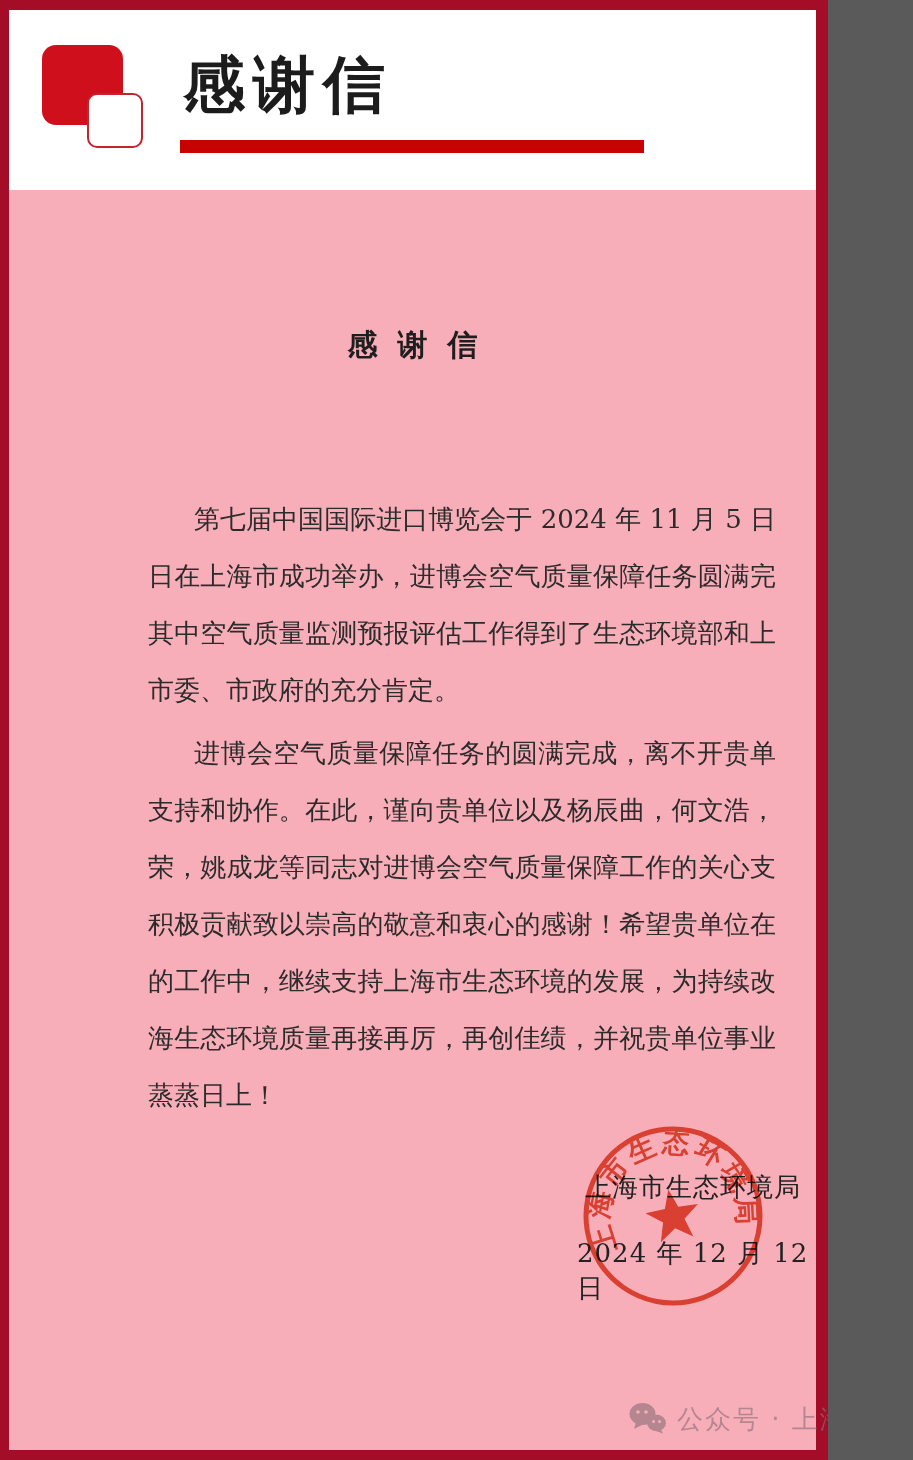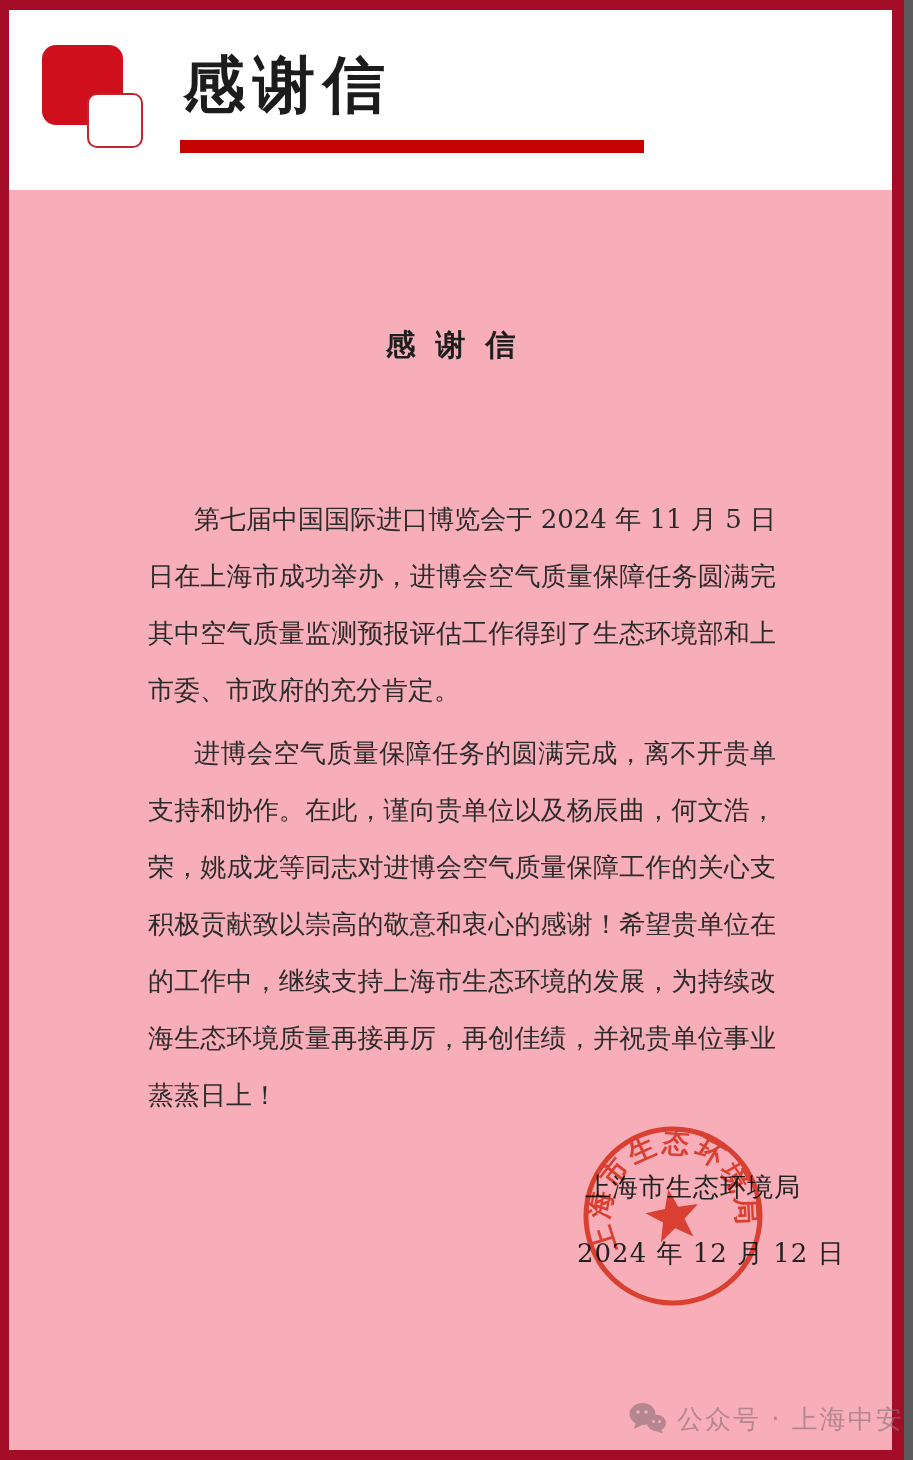--- a/index.html
+++ b/index.html
@@ -1,20 +1,20 @@
 <!DOCTYPE html>
 <html><head>
 <meta charset="utf-8">
 <style>
   html, body { margin: 0; padding: 0; background: #5a5a5a; }
   * { box-sizing: border-box; }
 
   .page {
     position: relative;
-    width: 904px;
+    width: 828px;
     height: 1460px;
     background: #a30d28;           
     overflow: hidden;
     font-family: "DejaVu Serif", "Liberation Serif", serif;
   }
 
   
   .header {
     position: absolute;
     left: 9px; top: 10px; right: 12px;

